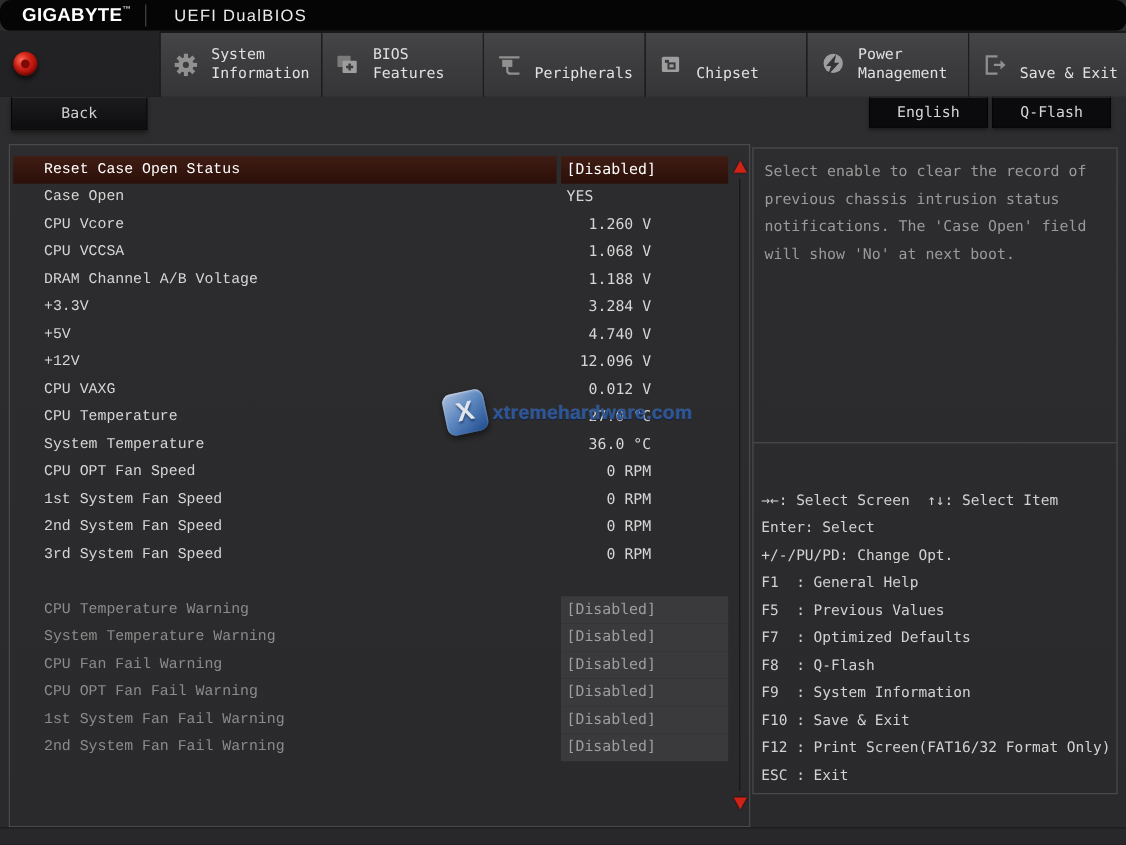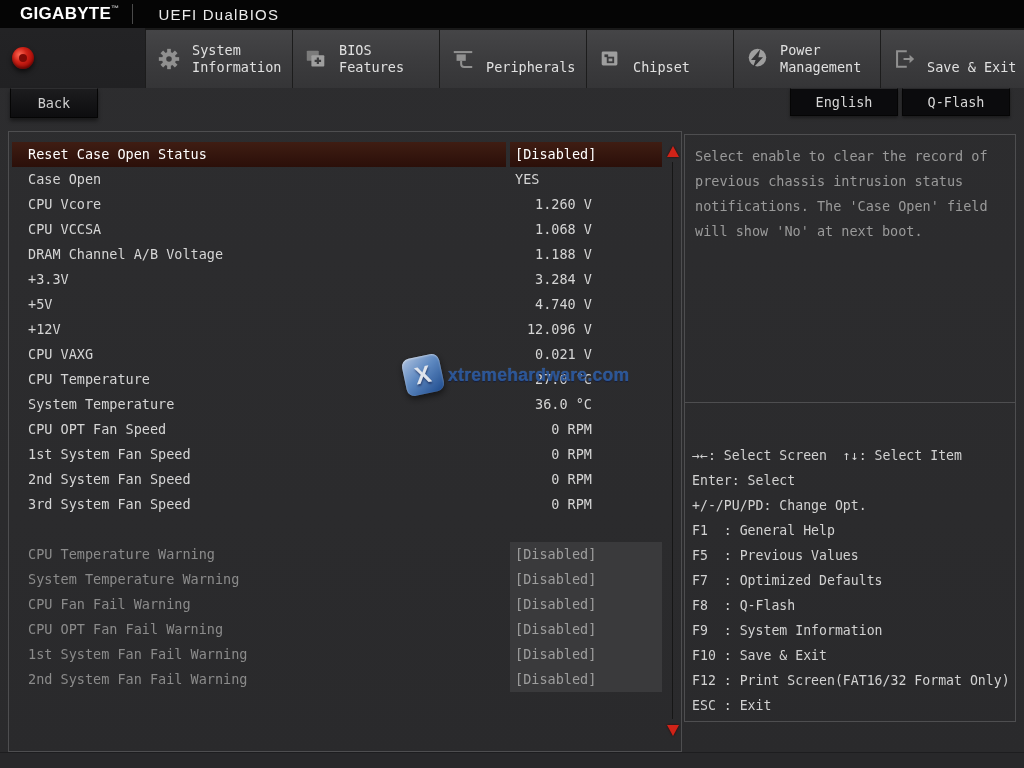--- a/index.html
+++ b/index.html
@@ -2,21 +2,21 @@
 <html style="--accent-red: #d02318; --sel-top: #3f1d13; --sel-bot: #2b0f09; --panel-border: #4e4e50; --wm-blue: #2b5aa0; --box-bg: #3a3a3c;"><head>
 <meta charset="utf-8">
 <style>
   * { box-sizing: border-box; margin: 0; padding: 0; }
   body { background: #111; font-family: "DejaVu Sans Mono", monospace; }
   .screen { position: relative; width: 1024px; height: 768px; overflow: hidden;
             background: linear-gradient(180deg, #2d2d2f 0%, #2a2a2c 100%); }
 
   
   .topbar { position: absolute; top: 0; left: 0; width: 100%; height: 28px;
-            background: #050505; display: flex; align-items: center; }
+            background: #050505; display: flex; align-items: center; border-radius: 10px; }
   .brand { margin-left: 20px; font-family: "Liberation Sans", sans-serif; font-weight: 800;
            font-size: 17px; color: #fff; letter-spacing: .3px; }
   .brand .tm { font-size: 8px; vertical-align: top; color: #bbb; }
   .topbar-divider { width: 1px; height: 20px; background: #4a4a4a; margin-left: 12px; }
   .uefi-title { margin-left: 26px; font-family: "Liberation Sans", sans-serif; font-size: 15px;
                 color: #ececec; letter-spacing: 1.2px; }
 
   
   .tabbar { position: absolute; top: 28px; left: 0; width: 100%; height: 60px;
             background: #191919; display: flex; }
@@ -29,37 +29,37 @@
               display: flex; align-items: center; justify-content: center; }
   .tab-label { width: 100px; font-size: 13.5px; line-height: 17px; color: #e0e0e0;
                height: 34px; display: flex; flex-direction: column; justify-content: flex-end; }
   .red-dot { display: block; width: 22px; height: 22px; border-radius: 50%; position: relative;
              background: radial-gradient(circle at 35% 35%, #ff6a55 0%, var(--accent-red,#e81f10) 35%, #a30a06 75%, #6d0402 100%);
              box-shadow: 0 3px 5px rgba(0,0,0,.6), inset 0 -2px 3px rgba(0,0,0,.4); }
   .red-dot::after { content: ""; position: absolute; left: 7px; top: 7px; width: 8px; height: 8px;
                     border-radius: 50%; background: #7e0a06; }
 
   
-  .back-button { position: absolute; top: 88px; left: 10px; width: 88px; height: 30px;
+  .back-button { position: absolute; top: 88px; left: 10px; width: 124px; height: 30px;
                  background: linear-gradient(180deg, #1c1c1e, #0d0d0f); border: 1px solid #050505;
                  border-top-color: #2e2e30; color: #cfcfcf; font-size: 13.5px; text-align: center;
                  line-height: 28px; box-shadow: 0 3px 4px rgba(0,0,0,.45); cursor: pointer; }
   .lang-button, .qflash-button { position: absolute; top: 88px; width: 108px; height: 28px;
                  background: #0b0b0d; border: 1px solid #050505; border-top-color: #2a2a2c;
                  color: #d6d6d6; font-size: 13.5px; text-align: center; line-height: 26px;
                  box-shadow: 0 2px 3px rgba(0,0,0,.4); cursor: pointer; }
   .lang-button { left: 790px; }
   .qflash-button { left: 902px; }
 
   
   .main-panel { position: absolute; left: 8px; top: 131px; width: 674px; height: 621px;
                 border: 1px solid var(--panel-border, #4e4e50); }
   .lists { position: absolute; left: 3px; top: 10px; }
   .row { display: flex; height: 25px; font-size: 13.5px; }
-  .row .lbl { width: 494px; padding-left: 16px; line-height: 25px; color: #d5d5d5; white-space: pre; }
+  .row .lbl { width: 494px; padding-left: 28px; line-height: 25px; color: #d5d5d5; white-space: pre; font-family: Liberation Mono, monospace; }
   .row .val { width: 152px; margin-left: 4px; line-height: 25px; color: #d5d5d5; white-space: pre; }
   .row.kind-option .val, .row.kind-status .val { padding-left: 5px; }
   .row.kind-numeric .val { text-align: right; padding-right: 70px; }
   .row.selected .lbl, .row.selected .val {
       background: linear-gradient(180deg, var(--sel-top, #3f1d13), var(--sel-bot, #2b0f09)); color: #fff; }
   .row.dim .lbl { color: #8b8b8b; }
   .row.kind-boxed .val { background: var(--box-bg, #3a3a3c); color: #9e9e9e; padding-left: 5px; }
   .warning-list { margin-top: 25px; }
   .arrow-up { position: absolute; right: 2px; top: 14px; width: 0; height: 0;
               border-left: 6px solid transparent; border-right: 6px solid transparent;
@@ -229,21 +229,21 @@
             <span class="val">4.740 V</span>
           </div>
 
           <div class="row kind-numeric">
             <span class="lbl">+12V</span>
             <span class="val">12.096 V</span>
           </div>
 
           <div class="row kind-numeric">
             <span class="lbl">CPU VAXG</span>
-            <span class="val">0.021 V</span>
+            <span class="val">0.012 V</span>
           </div>
 
           <div class="row kind-numeric">
             <span class="lbl">CPU Temperature</span>
             <span class="val">27.0 °C</span>
           </div>
 
           <div class="row kind-numeric">
             <span class="lbl">System Temperature</span>
             <span class="val">36.0 °C</span>

